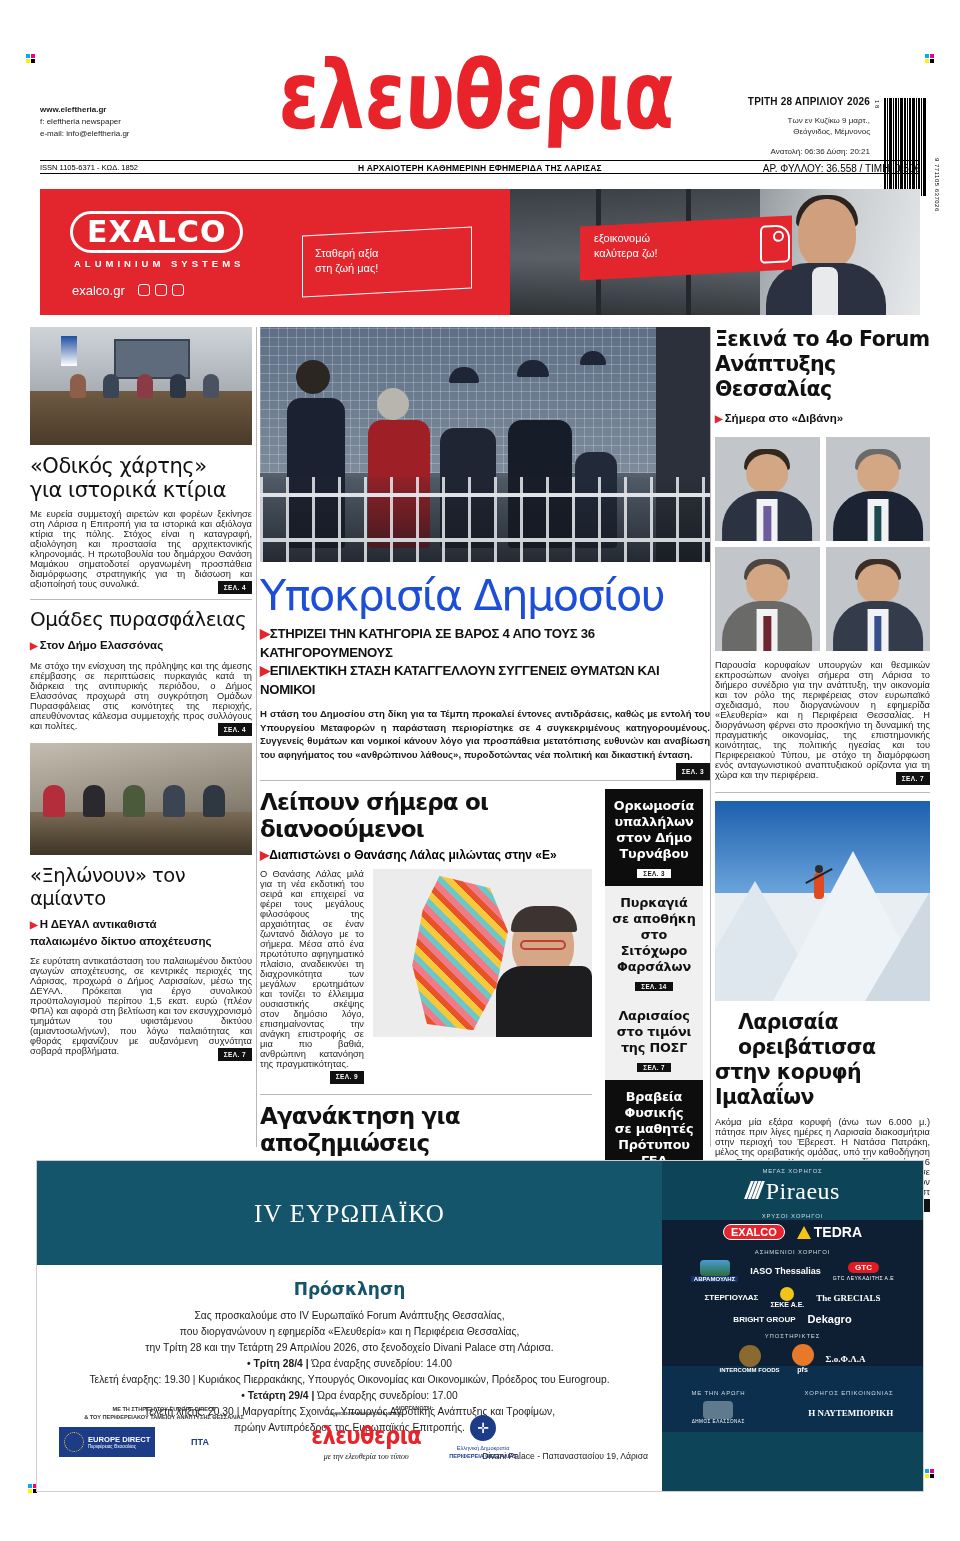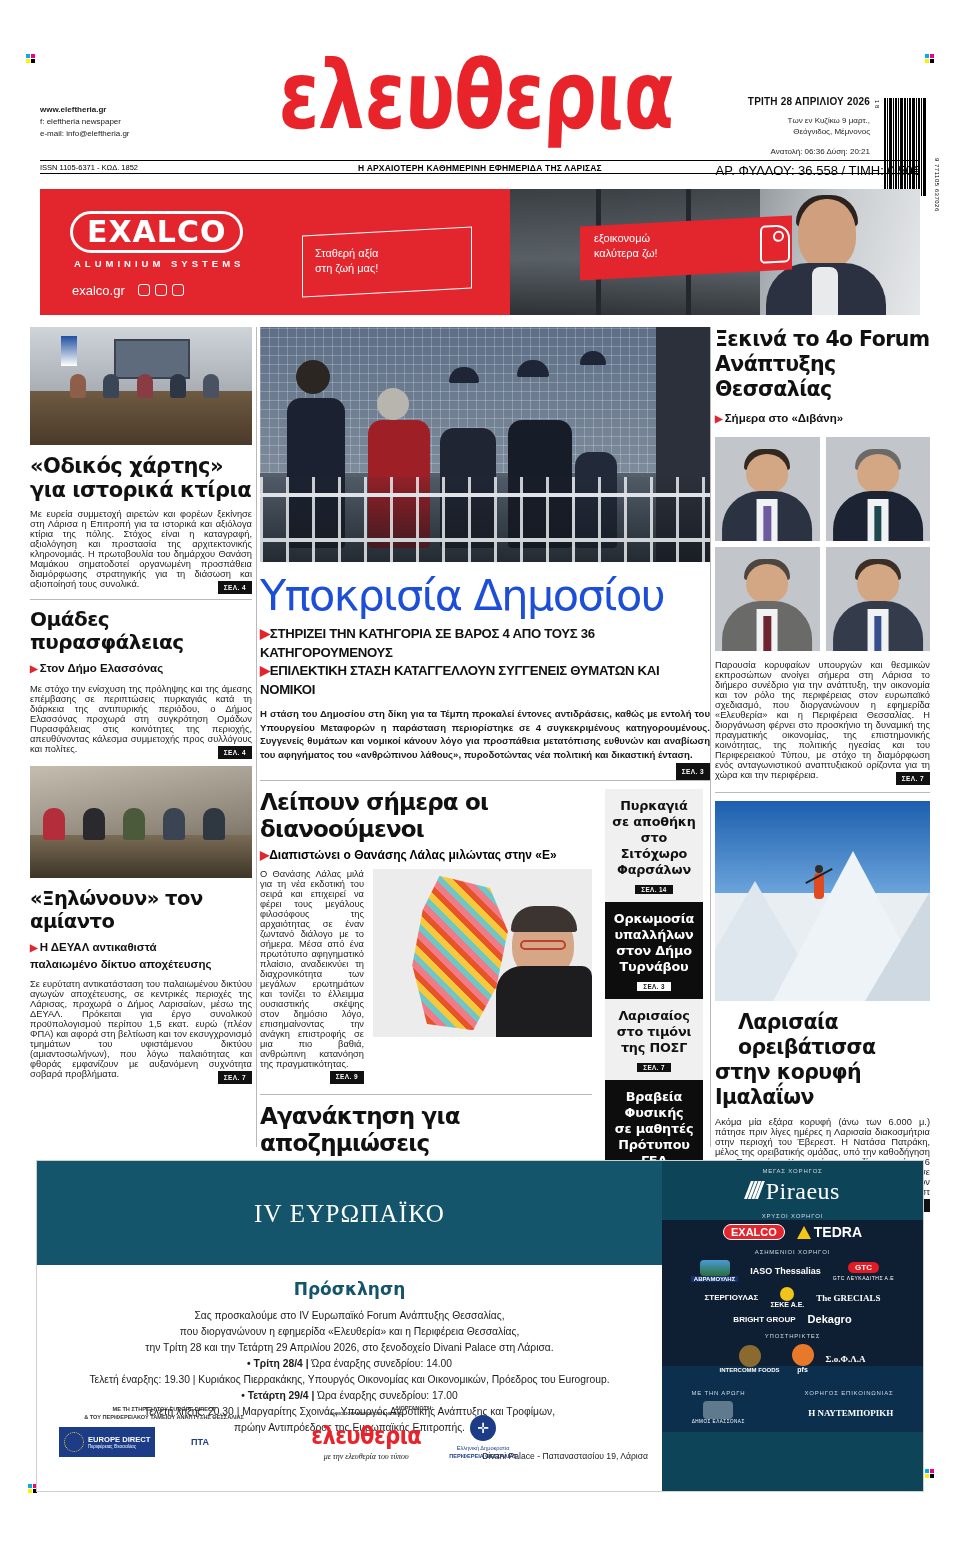--- a/index.html
+++ b/index.html
@@ -47,21 +47,21 @@
   .mh-sun { font-size:8px; margin-top:10px; color:#222; }
   .barcode { position:absolute; right:22px; top:50px; width:54px; height:110px; }
   .barcode .bars { position:absolute; inset:0 10px 12px 0; display:flex; gap:1px; align-items:stretch; }
   .barcode .bars span { display:block; background:#000; }
   .barcode .bnum { position:absolute; right:-2px; bottom:-4px; font-size:6px; writing-mode:vertical-rl; letter-spacing:.5px; }
   .barcode .btop { position:absolute; left:-10px; top:2px; font-size:6px; writing-mode:vertical-rl; }
 
   .rule-row { position:absolute; left:40px; top:160px; width:880px; height:14px; border-top:1.6px solid #000; border-bottom:1.6px solid #000; }
   .rule-row .issn { position:absolute; left:0; top:2px; font-size:7.5px; }
   .rule-row .tagline { position:absolute; left:0; right:0; top:2px; text-align:center; font-size:8.5px; font-weight:bold; letter-spacing:.2px; }
-  .rule-row .issue { position:absolute; right:0; top:2px; font-size:13px; }
+  .rule-row .issue { position:absolute; right:0; top:2px; font-size:10px; }
 
   
   .topad { position:absolute; left:40px; top:189px; width:880px; height:126px; background:#e3262d; overflow:hidden; }
   .exalco-logo { position:absolute; left:30px; top:22px; }
   .exalco-pill { border:3px solid #fff; border-radius:26px; padding:2px 14px; display:inline-block; }
   .exalco-pill span { font-family:"DejaVu Sans", sans-serif; font-weight:bold; font-size:30px; color:#fff; letter-spacing:1px; line-height:32px; display:block; }
   .exalco-sub { color:#fff; font-size:9.5px; letter-spacing:4px; margin-top:5px; font-weight:bold; padding-left:4px; }
   .exalco-url { position:absolute; left:32px; top:94px; color:#fff; font-size:13px; }
   .exalco-socials { position:absolute; left:98px; top:95px; display:flex; gap:5px; }
   .exalco-socials i { display:block; width:12px; height:12px; border:1.2px solid #fff; border-radius:3px; }
@@ -84,21 +84,21 @@
   
   .content { position:absolute; left:30px; top:327px; width:900px; height:830px; }
   .colsep { position:absolute; background:#b9b9b9; width:1px; top:0; }
 
   
   .colA { position:absolute; left:0; top:0; width:222px; }
   .colB { position:absolute; left:230px; top:0; width:450px; }
   .colC { position:absolute; left:685px; top:0; width:215px; }
 
   .photo { background:#d8d8d8; position:relative; overflow:hidden; }
-  .hl { font-family:"DejaVu Sans", sans-serif; font-weight:bold; color:#111; letter-spacing:-.5px; }
+  .hl { font-family:"DejaVu Sans", sans-serif; font-weight:normal; color:#111; letter-spacing:-.5px; }
   .kicker { color:#111; font-size:11.5px; line-height:16px; font-weight:bold; }
   .kicker .tri { color:#e3262d; font-size:10px; margin-right:2px; }
   .tri { color:#e3262d; }
   .body { font-size:9.3px; line-height:10px; text-align:justify; color:#1c1c1c; margin-top:7px; }
   .pagetag { display:inline-block; background:#111; color:#fff; font-size:6.5px; font-weight:bold; padding:1.5px 6px; letter-spacing:.4px; float:right; margin-top:2px; }
 
   .hr { border-top:1px solid #b9b9b9; margin:10px 0 8px; }
 
   
   .ph-office { height:118px; background:linear-gradient(160deg,#b7bcc2,#8f949b 45%,#6d737a); }
@@ -435,37 +435,37 @@
         <div style="width:332px;">
           <div class="sub2">Αγανάκτηση για αποζημιώσεις</div>
           <div class="sub2b"><span class="tri">▶</span><span>Συγκέντρωση διαμαρτυρίας κερασοπαραγωγών στον ΕΛΓΑ</span></div>
           <div style="display:flex;gap:12px;">
             <div class="body" style="width:160px;">Σε κινητοποίηση προχώρησαν οι κερασοπαραγωγοί της Αγιάς έξω από τα γραφεία του ΕΛΓΑ στη Λάρισα, ζητώντας άμεση καταβολή αποζημιώσεων για τις ζημιές του 2025. Παρά</div>
             <div class="body" style="width:160px;"><span>την ολοκλήρωση των εκτιμήσεων, οι πληρωμές καθυστερούν, με το ζήτημα να παραμένει σε εκκρεμότητα λόγω έλλειψης έγκρισης από το αρμόδιο Υπουργείο.</span><span class="pagetag">ΣΕΛ. 7</span></div>
           </div>
         </div>
 
         <div class="boxcol">
+          <div class="nbox dark">
+            <div class="t">
+              <span>Ορκωμοσία</span><br>
+              <span>υπαλλήλων</span><br>
+              <span>στον Δήμο</span><br>
+              <span>Τυρνάβου</span>
+            </div>
+            <div class="pg">ΣΕΛ. 3</div>
+          </div>
           <div class="nbox light">
             <div class="t">
               <span>Πυρκαγιά</span><br>
               <span>σε αποθήκη</span><br>
               <span>στο Σιτόχωρο</span><br>
               <span>Φαρσάλων</span>
             </div>
             <div class="pg">ΣΕΛ. 14</div>
-          </div>
-          <div class="nbox dark">
-            <div class="t">
-              <span>Ορκωμοσία</span><br>
-              <span>υπαλλήλων</span><br>
-              <span>στον Δήμο</span><br>
-              <span>Τυρνάβου</span>
-            </div>
-            <div class="pg">ΣΕΛ. 3</div>
           </div>
           <div class="nbox light">
             <div class="t">
               <span>Λαρισαίος</span><br>
               <span>στο τιμόνι</span><br>
               <span>της ΠΟΣΓ</span>
             </div>
             <div class="pg">ΣΕΛ. 7</div>
           </div>
           <div class="nbox dark">

